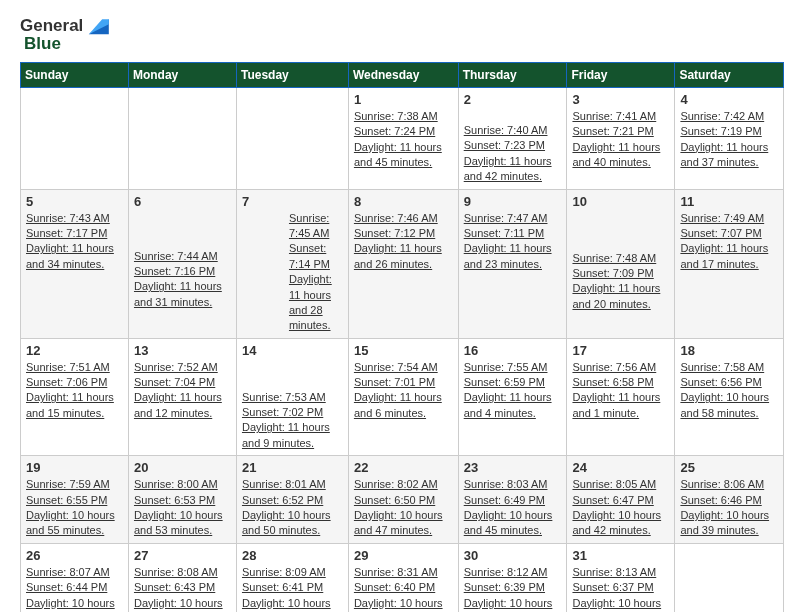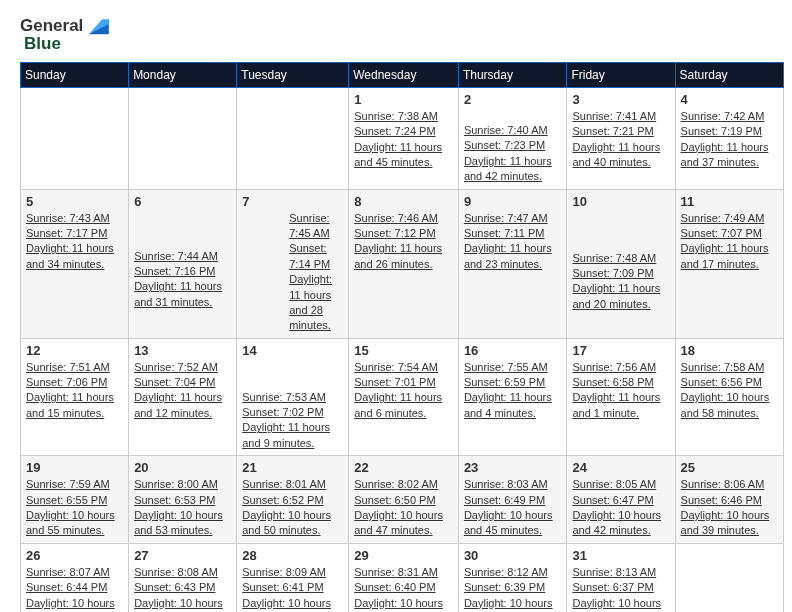--- a/index.html
+++ b/index.html
@@ -41,24 +41,24 @@
       font-size: 14px;
       color: #555;
       margin-top: 2px;
     }
     .calendar {
       width: 100%;
       border-collapse: collapse;
       flex: 1;
     }
     .calendar th {
-      background-color: #0f172a;
+      background-color: #14532d;
       color: #fff;
       font-size: 12px;
-      font-weight: normal;
+      font-weight: bold;
       padding: 5px 4px;
       text-align: left;
       border: 1px solid #1565c0;
     }
     .calendar td {
       border: 1px solid #ccc;
       vertical-align: top;
       padding: 4px 5px;
       width: 113px;
       font-size: 10px;

